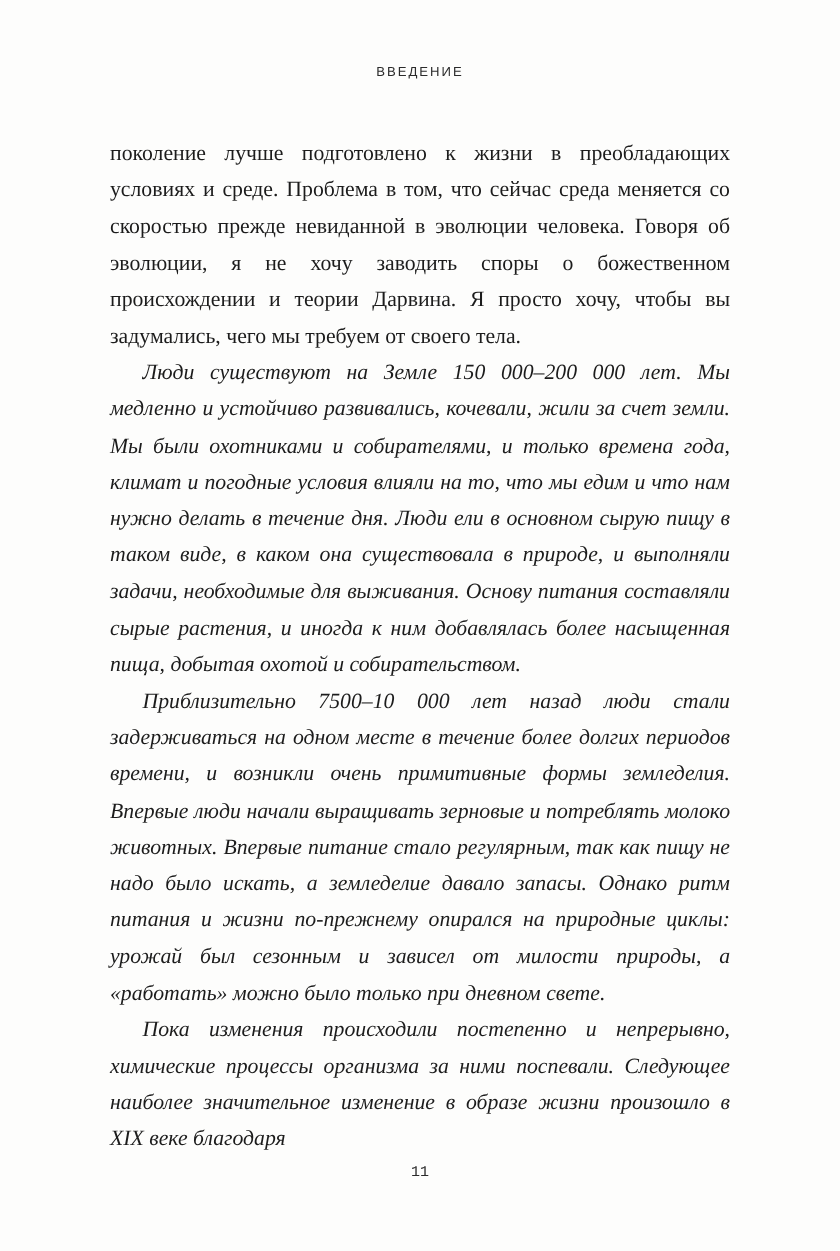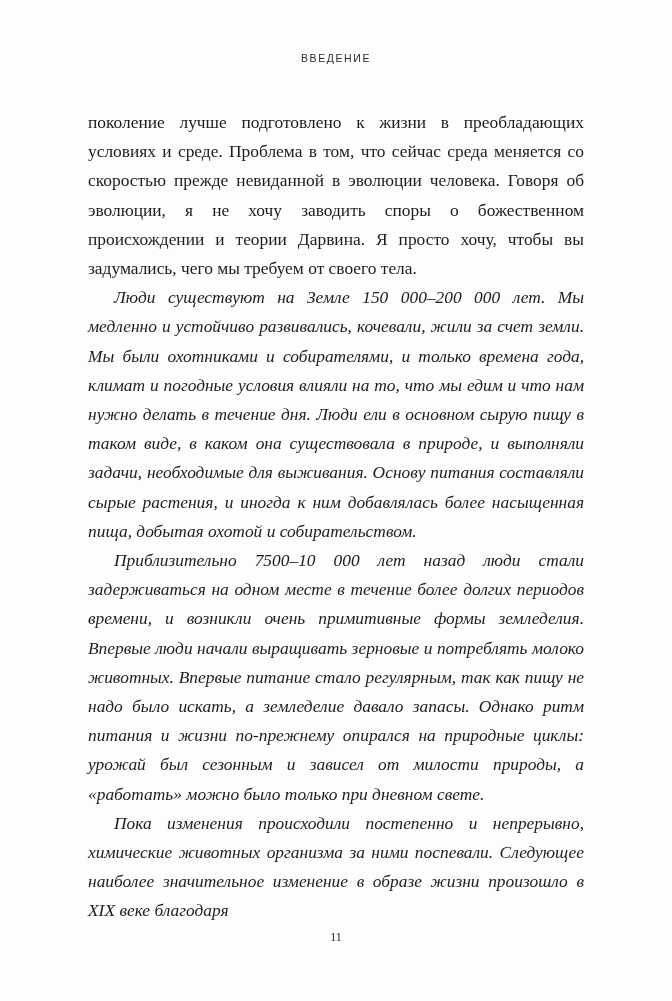--- a/index.html
+++ b/index.html
@@ -52,34 +52,34 @@
   .para + .para {
     text-indent: 26px;
     font-style: italic;
   }
   .page-number {
     position: absolute;
     bottom: 56px;
     left: 0;
     right: 0;
     text-align: center;
-    font-family: Liberation Serif, serif;
+    font-family: Liberation Mono, monospace;
     font-size: 12px;
     color: #2b2b2b;
   }
 </style>
 </head>
 <body>
 
 <div class="page">
 
   <div class="running-head">ВВЕДЕНИЕ</div>
 
   <div class="text-column">
     <p class="para">поколение лучше подготовлено к жизни в преобладающих условиях и среде. Проблема в том, что сейчас среда меняется со скоростью прежде невиданной в эволюции человека. Говоря об эволюции, я не хочу заводить споры о божественном происхождении и теории Дарвина. Я просто хочу, чтобы вы задумались, чего мы требуем от своего тела.</p>
     <p class="para">Люди существуют на Земле 150 000–200 000 лет. Мы медленно и устойчиво развивались, кочевали, жили за счет земли. Мы были охотниками и собирателями, и только времена года, климат и погодные условия влияли на то, что мы едим и что нам нужно делать в течение дня. Люди ели в основном сырую пищу в таком виде, в каком она существовала в природе, и выполняли задачи, необходимые для выживания. Основу питания составляли сырые растения, и иногда к ним добавлялась более насыщенная пища, добытая охотой и собирательством.</p>
     <p class="para">Приблизительно 7500–10 000 лет назад люди стали задерживаться на одном месте в течение более долгих периодов времени, и возникли очень примитивные формы земледелия. Впервые люди начали выращивать зерновые и потреблять молоко животных. Впервые питание стало регулярным, так как пищу не надо было искать, а земледелие давало запасы. Однако ритм питания и жизни по-прежнему опирался на природные циклы: урожай был сезонным и зависел от милости природы, а «работать» можно было только при дневном свете.</p>
-    <p class="para">Пока изменения происходили постепенно и непрерывно, химические животных организма за ними поспевали. Следующее наиболее значительное изменение в образе жизни произошло в XIX веке благодаря</p>
+    <p class="para">Пока изменения происходили постепенно и непрерывно, химические процессы организма за ними поспевали. Следующее наиболее значительное изменение в образе жизни произошло в XIX веке благодаря</p>
   </div>
 
   <div class="page-number">11</div>
 
 </div>
 
 </body></html>

